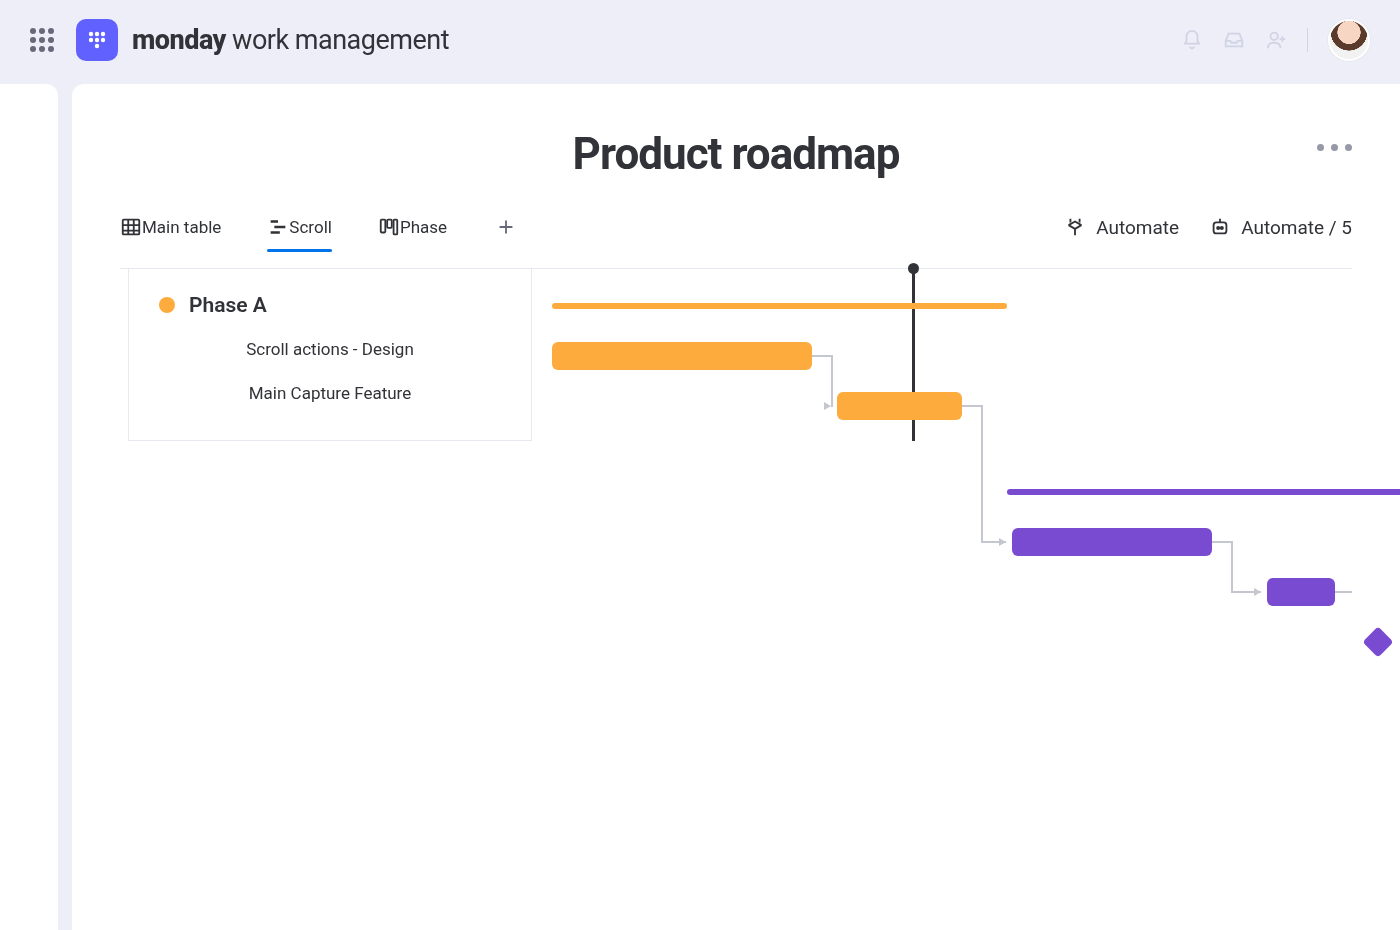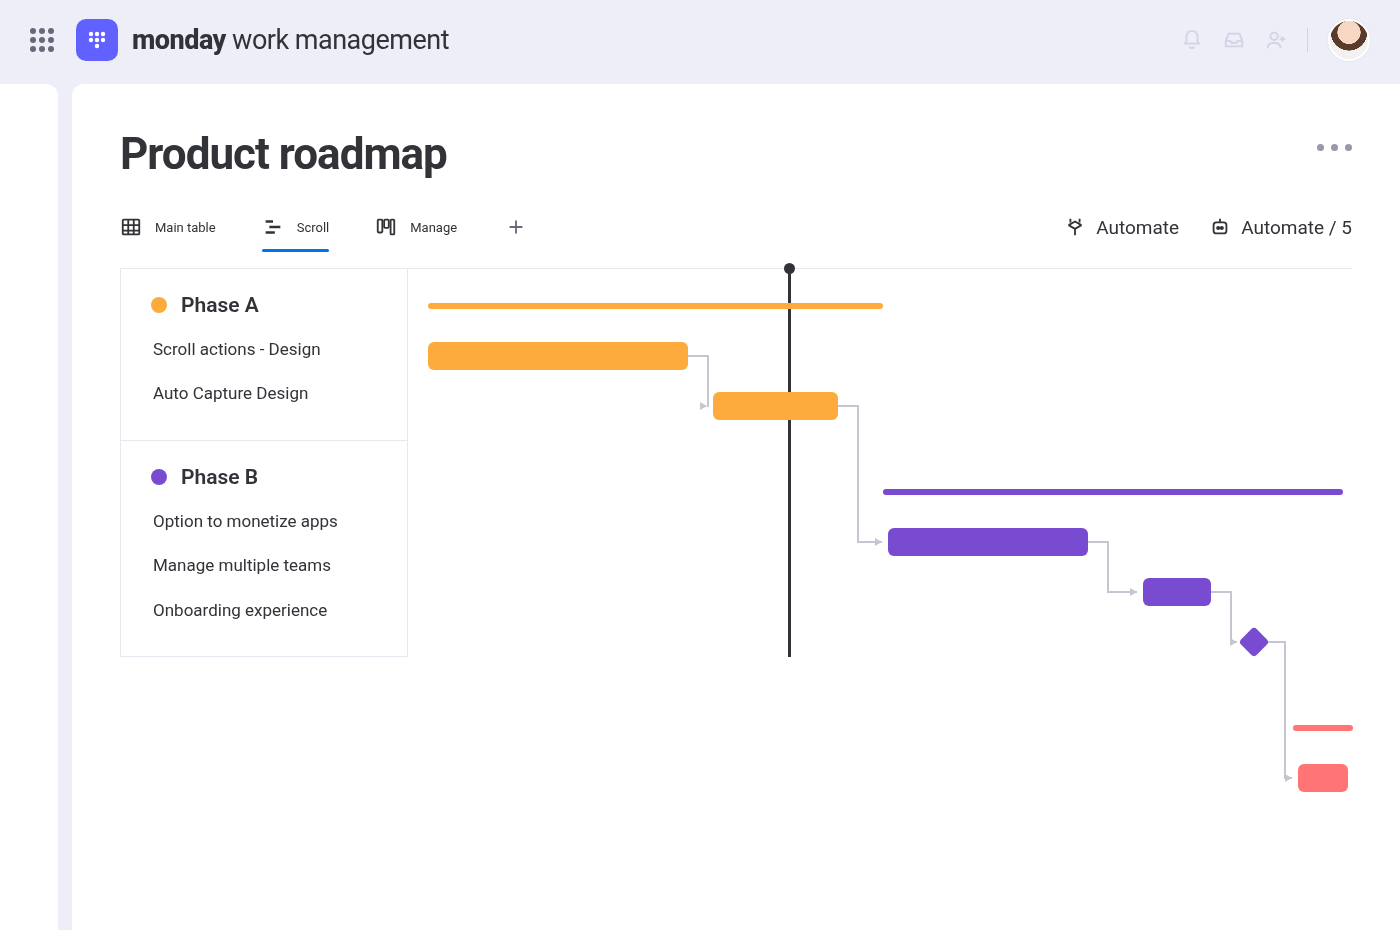--- a/index.html
+++ b/index.html
@@ -30,40 +30,40 @@
   .hdr-icons{display:flex;align-items:center;gap:20px;}
   .hdr-icon{width:22px;height:22px;color:var(--icon-muted);}
   .hdr-divider{width:1px;height:24px;background:var(--icon-muted);}
   .avatar{width:42px;height:42px;border-radius:50%;background:radial-gradient(circle at 50% 30%, #f7d7c4 0 35%, #5a3a2a 36% 55%, #f2f2f2 56% 100%);border:2px solid #fff;box-shadow:0 0 0 1px #E6E9EF;}
 
   
   .body-row{display:flex;height:calc(100% - 80px);}
   .rail{width:58px;border-top-right-radius:12px;background:var(--white);margin-top:4px;}
   .main-wrap{flex:1;margin-left:14px;margin-top:4px;background:var(--white);border-top-left-radius:12px;position:relative;overflow:hidden;}
 
-  .content{padding:44px 48px 0 48px;}
+  .content{padding:44px 48px 0 48px;text-align:center;}
   .title{font-size:44px;font-weight:700;letter-spacing:-1px;}
   .more-dots{position:absolute;top:60px;right:48px;display:flex;gap:7px;cursor:pointer;}
   .more-dots span{width:7px;height:7px;background:#9699A6;border-radius:50%;}
 
   
   .tabs-row{display:flex;align-items:center;margin-top:26px;gap:0;}
-  .tab{display:flex;align-items:center;gap:13px;padding:10px 0;margin-right:46px;font-size:13px;color:var(--text);cursor:pointer;position:relative;}
+  .tab{display:flex;align-items:center;gap:0;padding:10px 0;margin-right:46px;font-size:17px;color:var(--text);cursor:pointer;position:relative;}
   .tab svg{width:22px;height:22px;}
   .tab.active{color:var(--text);}
   .tab.active::after{content:"";position:absolute;left:0;right:0;bottom:-4px;height:3px;background:#0073EA;border-radius:2px;}
   .tab.add{width:26px;height:26px;border-radius:6px;display:flex;align-items:center;justify-content:center;color:#676879;margin-right:0;}
   .tabs-spacer{flex:1;}
   .tool-link{display:flex;align-items:center;gap:10px;font-size:19px;color:var(--text);margin-left:30px;cursor:pointer;}
   .tool-link svg{width:22px;height:22px;}
 
   
   .section-title{font-size:28px;font-weight:600;margin:38px 0 0 22px;}
   .gantt{margin-top:20px;border-top:1px solid var(--line);display:flex;}
-  .gantt-left{width:288px;border-left:1px solid var(--line);}
+  .gantt-left{width:404px;border-left:1px solid var(--line);margin-left:8px;}
   .phase-block{border-bottom:1px solid var(--line);border-right:1px solid var(--line);padding:24px 30px;}
   .phase-title{display:flex;align-items:center;gap:14px;font-size:21px;font-weight:600;margin-bottom:10px;}
   .phase-dot{width:16px;height:16px;border-radius:50%;}
   .task-row{font-size:17px;color:var(--text);padding:12px 2px;line-height:1.2;}
 
   .gantt-right{flex:1;position:relative;}
   .today-line{position:absolute;top:-2px;bottom:0;width:2.5px;background:#323338;left:380px;}
   .today-dot{position:absolute;top:-6px;left:376px;width:11px;height:11px;background:#323338;border-radius:50%;}
   .summary{position:absolute;height:6px;border-radius:3px;}
   .bar{position:absolute;height:28px;border-radius:6px;}
@@ -146,21 +146,21 @@
                 <path d="M4 6h8M8 12h12M4 18h10"></path>
               </svg>
             <span>Scroll</span>
           </div>
           <div class="tab">
             <svg viewBox="0 0 24 24" fill="none" stroke="currentColor" stroke-width="2">
                 <rect x="3" y="4" width="5" height="14" rx="1"></rect>
                 <rect x="10" y="4" width="5" height="9" rx="1"></rect>
                 <rect x="17" y="4" width="4" height="16" rx="1"></rect>
               </svg>
-            <span>Manage</span>
+            <span>Phase</span>
           </div>
           <div class="tab add">
             <svg viewBox="0 0 24 24" width="16" height="16" stroke="currentColor" stroke-width="2">
                 <path d="M12 5v14M5 12h14"></path>
               </svg>
           </div>
           <div class="tabs-spacer"></div>
           <div class="tool-link">
             <svg viewBox="0 0 24 24" fill="none" stroke="currentColor" stroke-width="2">
                 <path d="M7 3v4M17 3v4M5 10l7 4 7-4M12 14v7"></path>
@@ -181,30 +181,21 @@
 
 
         <div class="gantt">
           <div class="gantt-left" id="gantt-left">
               <div class="phase-block">
                 <div class="phase-title">
                   <span class="phase-dot" style="background: rgb(253, 171, 61);"></span>
                   <span>Phase A</span>
                 </div>
                 <div class="task-row">Scroll actions - Design</div>
-                <div class="task-row">Auto Capture Design</div>
-              </div>
-              <div class="phase-block">
-                <div class="phase-title">
-                  <span class="phase-dot" style="background: rgb(120, 75, 209);"></span>
-                  <span>Phase B</span>
-                </div>
-                <div class="task-row">Option to monetize apps</div>
-                <div class="task-row">Manage multiple teams</div>
-                <div class="task-row">Onboarding experience</div>
+                <div class="task-row">Main Capture Feature</div>
               </div>
             </div>
           <div class="gantt-right" id="gantt-right">
             <div class="today-dot"></div>
             <div class="today-line"></div>
             <svg id="deps" width="100%" height="600" style="position:absolute;top:0;left:0;pointer-events:none">
                 <path d="M 280 87 L 300 87 L 300 137 L 299 137" class="dep"></path>
                 <path d="M 299 137 l -7 -4 v 8 z" class="dep-arrow"></path>
                 <path d="M 430 137 L 450 137 L 450 273 L 474 273" class="dep"></path>
                 <path d="M 474 273 l -7 -4 v 8 z" class="dep-arrow"></path>

